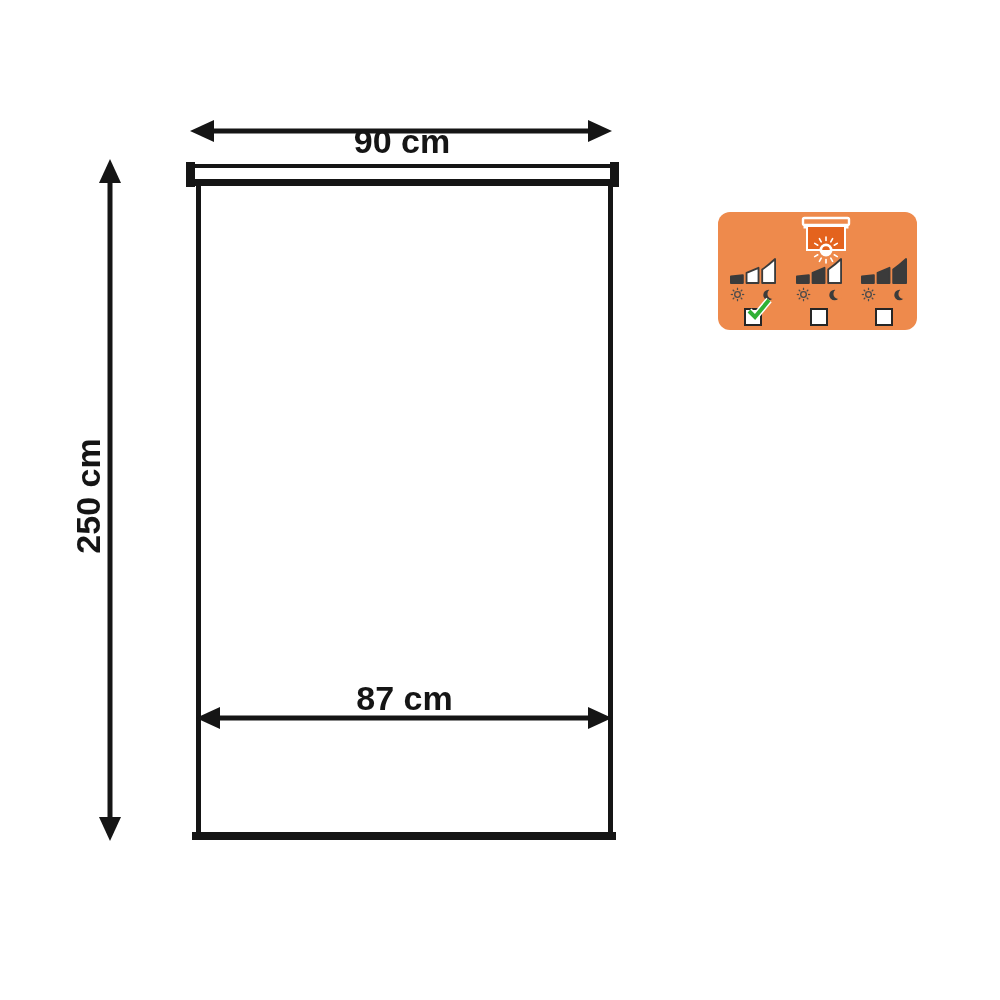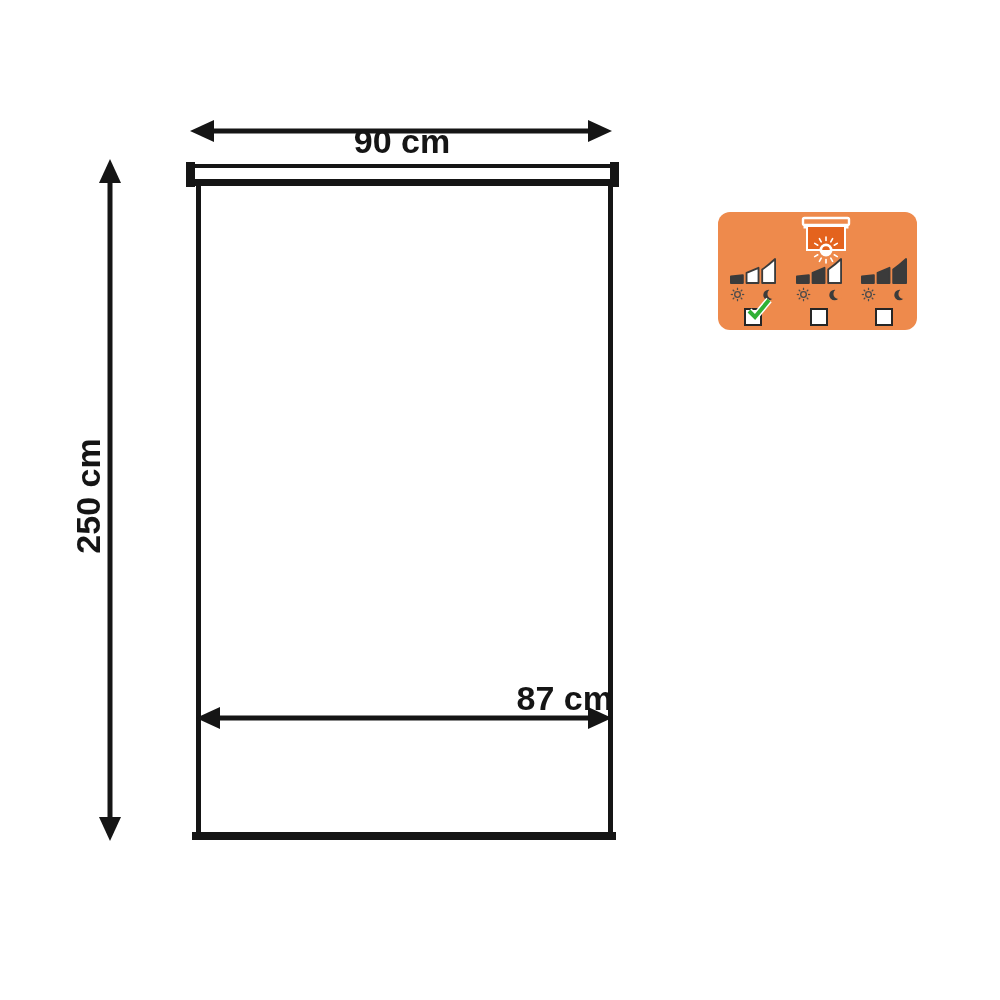--- a/index.html
+++ b/index.html
@@ -3,21 +3,21 @@
 <meta charset="utf-8">
 <style>
   html,body{margin:0;padding:0;background:#ffffff;}
   .canvas{
     position:relative;width:1000px;height:1000px;background:#ffffff;overflow:hidden;
     font-family:"Liberation Sans",sans-serif;color:var(--line,#151515);
   }
   .abs{position:absolute;}
   .lbl{position:absolute;font-weight:700;font-size:34px;text-align:center;line-height:36px;color:var(--line);}
   .lbl-top{left:190px;top:91px;width:424px;margin-top:32px;}
-  .lbl-inner{left:196px;top:680px;width:417px;text-align:right;}
+  .lbl-inner{left:196px;top:680px;width:417px;}
   .lbl-left{left:-12px;top:478px;width:200px;height:36px;transform:rotate(-90deg);}
   .ln{stroke:var(--line);}
   .fl{fill:var(--line);}
   
   .headrail{position:absolute;left:190px;top:164px;width:428px;height:22px;box-sizing:border-box;
     background:#fff;border-top:4px solid var(--line);border-bottom:7px solid var(--line);}
   .cap{position:absolute;top:162px;width:9px;height:25px;background:var(--line);}
   .cap-l{left:186px;} .cap-r{left:610px;}
   .blind-body{position:absolute;left:196px;top:186px;width:417px;height:646px;box-sizing:border-box;
     background:#fff;border-left:5px solid var(--line);border-right:5px solid var(--line);}

